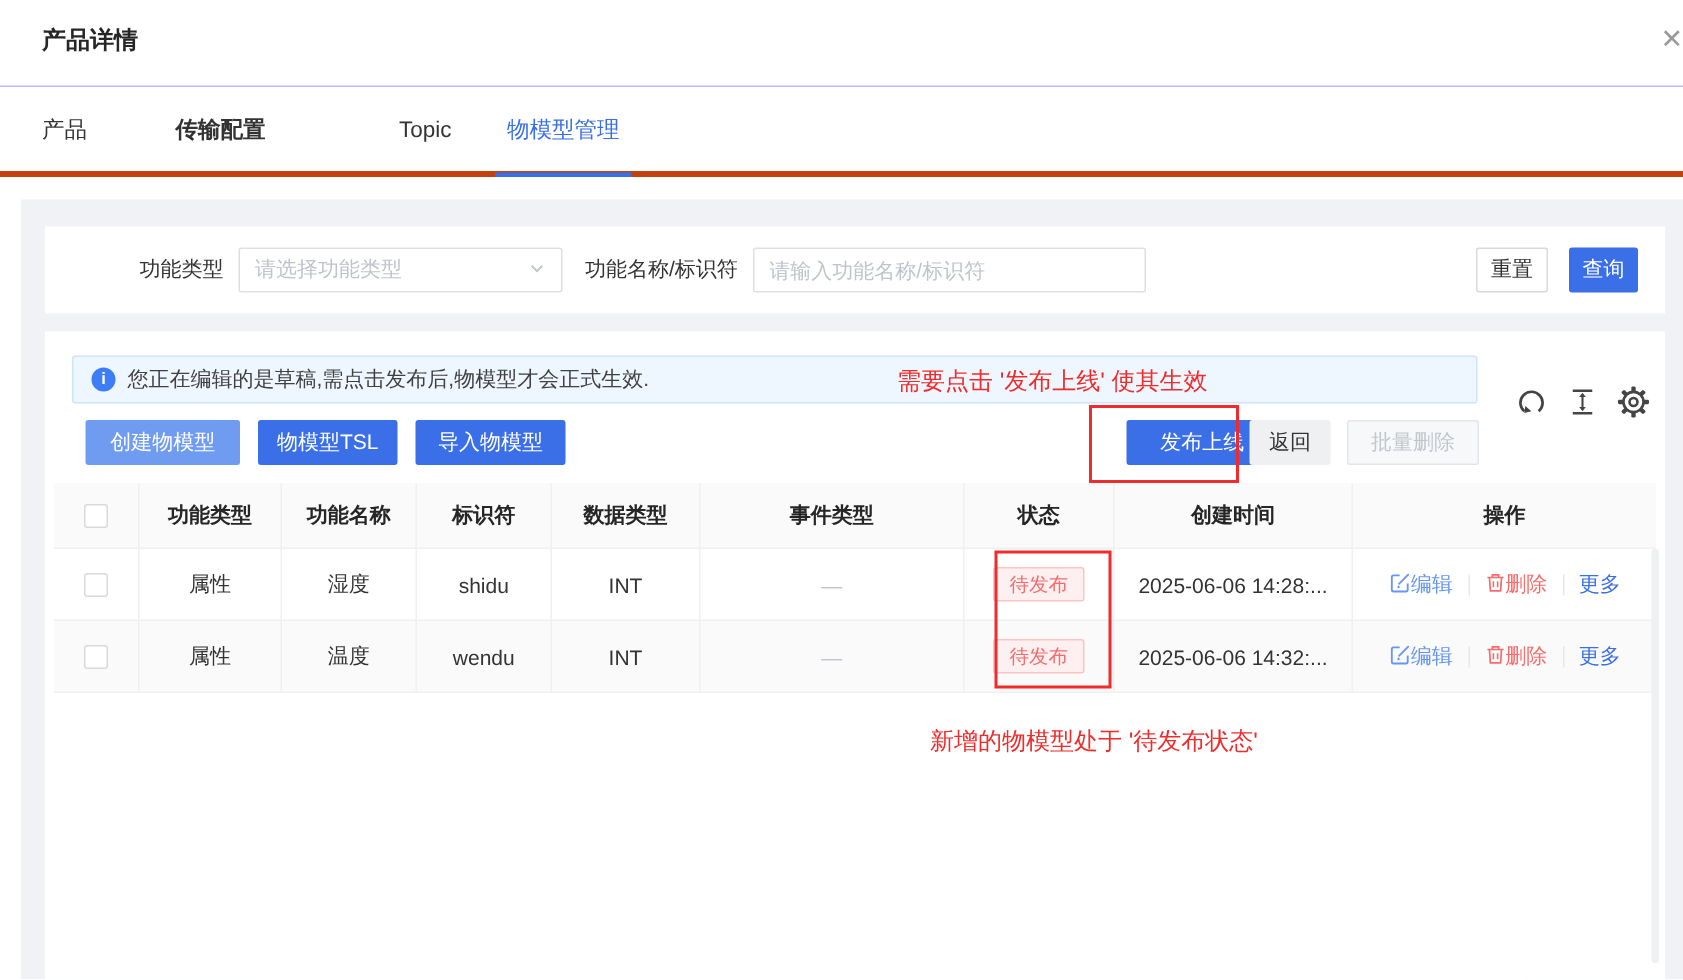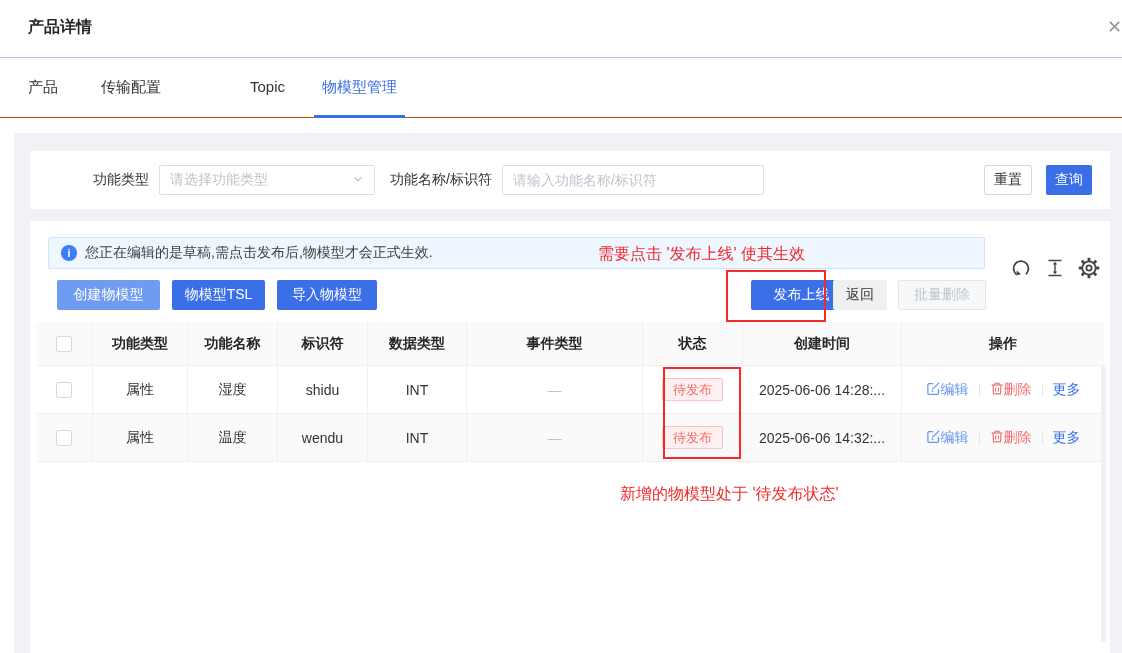--- a/index.html
+++ b/index.html
@@ -6,23 +6,23 @@
   html,body { background:#fff; }
   body { font-family:"Liberation Sans","DejaVu Sans",sans-serif; }
   .stage { position:relative; width:1122px; height:653px; background:#fff; overflow:hidden; font-size:14px; color:#333; }
 
   
   .modal-header { position:absolute; left:0; top:0; width:1122px; height:58px; border-bottom:1px solid #c4b5fd; background:#fff; }
   .modal-title { position:absolute; left:28px; top:17px; font-size:16px; font-weight:600; color:#262626; }
   .modal-close { position:absolute; left:1107px; top:16px; width:24px; font-size:18px; color:#999; cursor:pointer; }
 
   
-  .tabbar { position:absolute; left:0; top:58px; width:1122px; height:60px; border-bottom:1px solid #c2410c; display:flex; align-items:stretch; padding-left:20px; background:#fff; }
+  .tabbar { position:absolute; left:0; top:58px; width:1122px; height:60px; border-bottom:4px solid #c2410c; display:flex; align-items:stretch; padding-left:20px; background:#fff; }
   .tab { height:60px; line-height:58px; padding:0 8px; font-size:15px; color:#333; cursor:pointer; }
-  .tab:nth-of-type(2){ margin-left:27px; }
+  .tab:nth-of-type(2){ margin-left:43px;font-weight:bold; }
   .tab:nth-of-type(3){ margin-left:73px; }
   .tab:nth-of-type(4){ margin-left:21px; }
   .tab.active { color:#3a6fe8; border-bottom:3px solid #3a6fe8; }
 
   
   .page-bg { position:absolute; left:14px; top:133px; right:0; bottom:0; background:#f0f2f5; }
 
   
   .filter-card { position:absolute; left:30px; top:151px; width:1080px; height:58px; background:#fff; display:flex; align-items:center; }
   .f-label { font-weight:500; color:#333; white-space:nowrap; }

